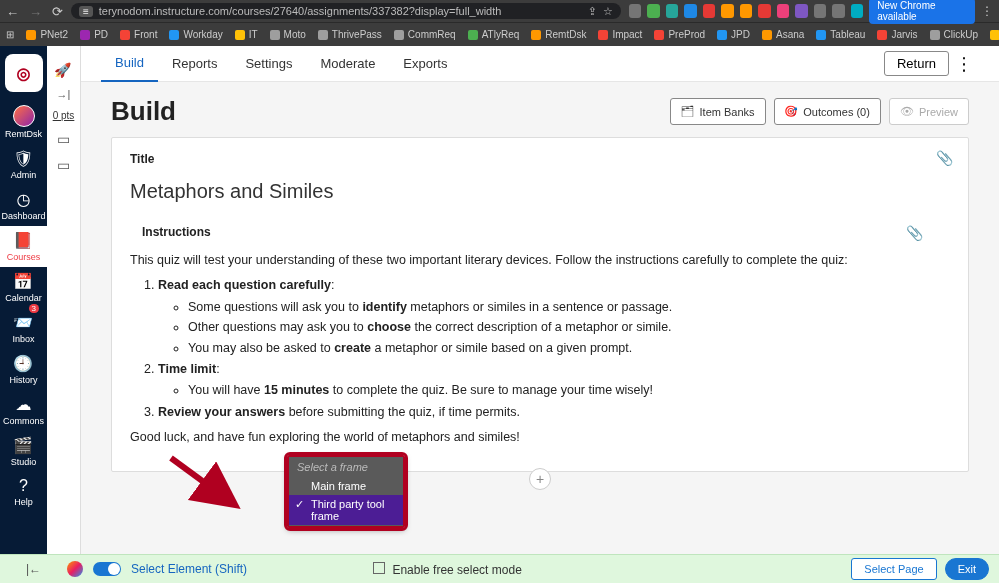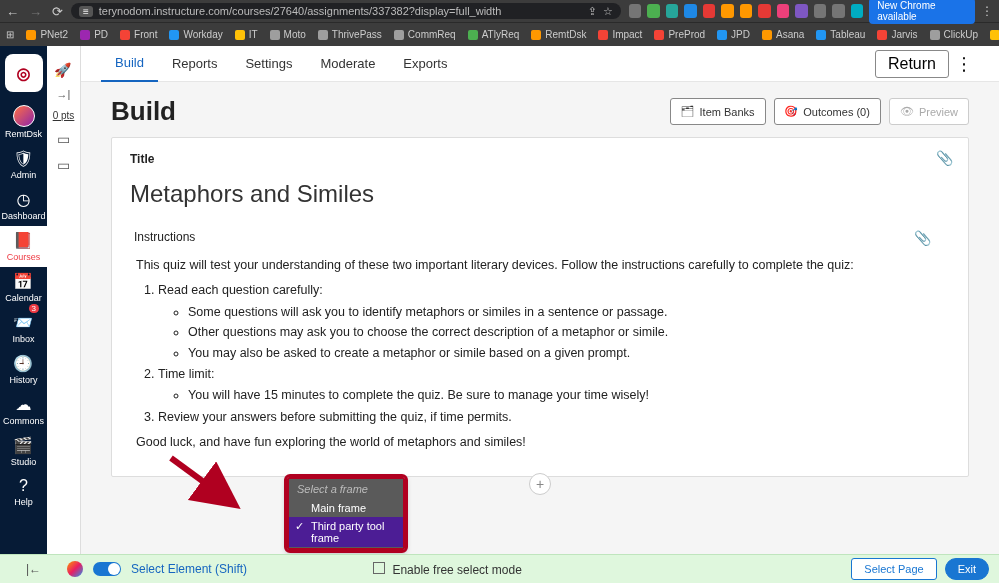--- a/index.html
+++ b/index.html
@@ -64,62 +64,62 @@
   
   .content { flex:1; background:#f5f5f5; position:relative; overflow:hidden;}
   .tabs-row {
     height:36px; background:#fff; display:flex; align-items:center; padding:0 20px;
     border-bottom:1px solid #e6e6e6;
   }
   .tab { font-size:13px; color:#333; padding:0 14px; height:36px; display:flex; align-items:center; cursor:pointer;}
   .tab.active { color:#1565c0; border-bottom:2px solid #1565c0; font-weight:500;}
   .tab-spacer { flex:1;}
   .btn-outline {
-    border:1px solid #888; background:#fff; padding:4px 12px; font-size:16px; border-radius:3px;
+    border:1px solid #888; background:#fff; padding:4px 12px; font-size:13px; border-radius:3px;
     cursor:pointer; display:flex; align-items:center; gap:4px;
   }
   .btn-kebab { border:none; background:none; font-size:18px; padding:0 6px; cursor:pointer;}
   .header-row {
     display:flex; align-items:center; padding:14px 30px 10px; background:#f5f5f5;
   }
   .page-title { font-size:26px; font-weight:700; color:#222;}
   .hdr-btns { margin-left:auto; display:flex; gap:8px;}
   .btn-small {
     border:1px solid #888; background:#fff; padding:6px 10px; font-size:11px; border-radius:3px;
     cursor:pointer; display:flex; align-items:center; gap:5px; color:#333;
   }
   .btn-small.disabled { color:#aaa; border-color:#ccc;}
   
   .card {
     background:#fff; margin:0 30px 8px; border:1px solid #ddd; border-radius:2px;
     padding:14px 18px 18px; position:relative; font-size:13px; color:#222;
   }
   .card-label { font-size:12px; font-weight:bold; margin-bottom:14px;}
   .clip { position:absolute; right:14px; top:12px; color:#666; font-size:14px;}
-  .quiz-title { font-size:24px; color:#333; margin-bottom:6px;}
-  .sec-label { font-size:12px; font-weight:normal; margin:22px 4px 12px;}
+  .quiz-title { font-size:20px; color:#333; margin-bottom:6px;}
+  .sec-label { font-size:12px; font-weight:bold; margin:22px 12px 12px;}
   .instr { font-size:12.5px; line-height:1.55; color:#222;}
-  .instr p { margin:6px 6px;}
+  .instr p { margin:6px 0;}
   .instr ol { margin:6px 0 6px 28px;}
   .instr ol > li { margin:2px 0;}
   .instr ul { list-style:circle; margin:2px 0 2px 30px;}
   .instr ul li { margin:1px 0;}
-  b { font-weight:normal;}
+  b { font-weight:bold;}
   .add-bubble {
     width:22px; height:22px; border-radius:50%; background:#fff; border:1px solid #ccc;
     display:flex; align-items:center; justify-content:center; color:#888; font-size:14px;
     margin:-12px auto 0; position:relative; z-index:2;
   }
   
   .arrow {
     position:absolute; left:84px; bottom:42px; width:80px; height:60px; pointer-events:none;
   }
   
   .frame-dd {
-    position:absolute; left:206px; bottom:4px; width:118px; background:#5a5a5a; color:#fff;
+    position:absolute; left:206px; bottom:26px; width:118px; background:#5a5a5a; color:#fff;
     font-size:11px; border-radius:2px; border:2.5px solid #b00020; box-shadow:0 2px 6px rgba(0,0,0,.4);
     z-index:50; padding-bottom:1px;
   }
   .frame-dd::before{
     content:""; position:absolute; inset:-5px; border:3px solid #b00020; border-radius:6px;
     pointer-events:none;
   }
   .dd-head { padding:4px 8px; color:#bbb; font-style:italic;}
   .dd-item { padding:3px 8px 3px 22px; position:relative; cursor:pointer;}
   .dd-item.sel { background:#4c1d95;}

